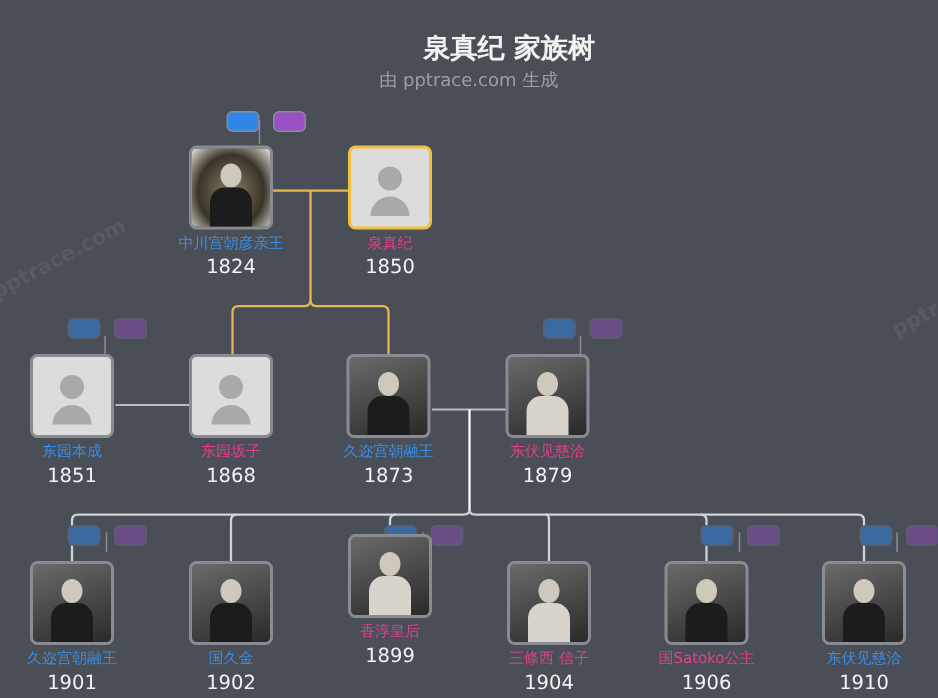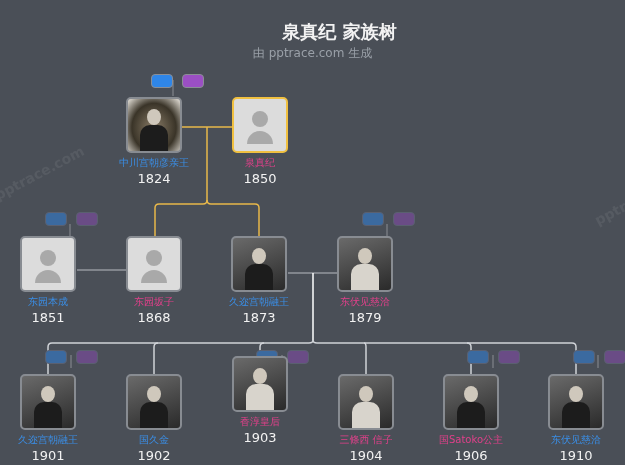--- a/index.html
+++ b/index.html
@@ -151,21 +151,21 @@
     </div>
   <div class="name m">国久金</div>
   <div class="year">1902</div>
 </div>
 <div class="person" style="left:205px;top:356px;">
   <div class="photo real">
       <div class="fig-head"></div>
       <div class="fig-body light"></div>
     </div>
   <div class="name f">香淳皇后</div>
-  <div class="year">1903</div>
+  <div class="year">1899</div>
 </div>
 <div class="person" style="left:311px;top:374px;">
   <div class="photo real">
       <div class="fig-head"></div>
       <div class="fig-body light"></div>
     </div>
   <div class="name f">三條西 信子</div>
   <div class="year">1904</div>
 </div>
 <div class="person" style="left:416px;top:374px;">

